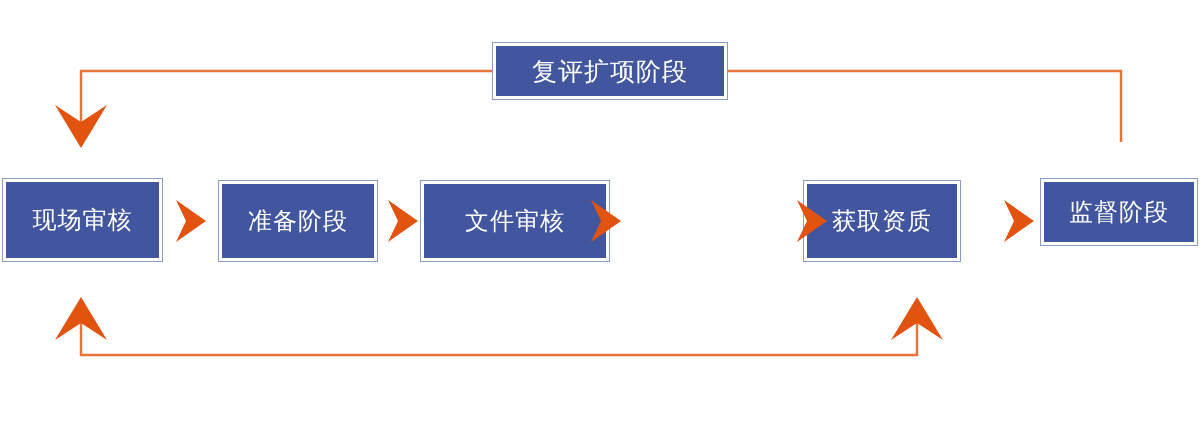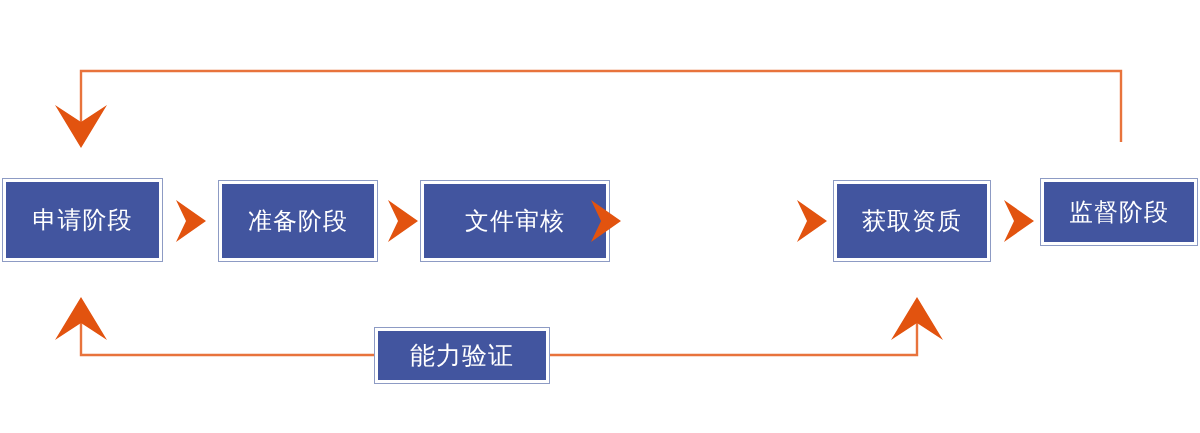--- a/index.html
+++ b/index.html
@@ -77,41 +77,46 @@
       <path d="M 81 148 L 55 105 L 81 122 L 107 105 Z" fill="#E2530F"></path>
     </g>
 
     <g>
       <path d="M 81 312 L 81 355 L 917 355 L 917 312" fill="none" stroke="#E8733C" stroke-width="2.4"></path>
       <path d="M 81 297 L 107 340 L 81 323 L 55 340 Z" fill="#E2530F"></path>
       <path d="M 917 297 L 943 340 L 917 323 L 891 340 Z" fill="#E2530F"></path>
     </g>
   </svg>
 
+  <div class="stage-box loop-box" style="left:492px; top:42px; width:236px; height:58px;">
+    <div class="inner">
+      <span class="label">复评扩项阶段</span>
+    </div>
+  </div>
 
   <div class="stage-box" style="left:2px; top:178px; width:161px; height:84px;">
     <div class="inner">
-      <span class="label">申请阶段</span>
+      <span class="label">现场审核</span>
     </div>
   </div>
 
   <div class="stage-box" style="left:218px; top:180px; width:160px; height:82px;">
     <div class="inner">
       <span class="label">准备阶段</span>
     </div>
   </div>
 
   <div class="stage-box" style="left:420px; top:180px; width:190px; height:82px;">
     <div class="inner">
       <span class="label">文件审核</span>
     </div>
   </div>
 
 
-  <div class="stage-box" style="left:833px; top:180px; width:158px; height:82px;">
+  <div class="stage-box" style="left:803px; top:180px; width:158px; height:82px;">
     <div class="inner">
       <span class="label">获取资质</span>
     </div>
   </div>
 
   <div class="stage-box" style="left:1040px; top:178px; width:158px; height:68px;font-family:Liberation Serif, serif;">
     <div class="inner">
       <span class="label">监督阶段</span>
     </div>
   </div>
@@ -129,19 +134,14 @@
   </svg>
 
   <svg class="chevron" style="left:795px; top:198px;" viewBox="0 0 34 46">
     <path d="M 2 2 L 32 23 L 2 44 L 12 23 Z" fill="#E2530F"></path>
   </svg>
 
   <svg class="chevron" style="left:1002px; top:198px;" viewBox="0 0 34 46">
     <path d="M 2 2 L 32 23 L 2 44 L 12 23 Z" fill="#E2530F"></path>
   </svg>
 
-  <div class="stage-box loop-box" style="left:374px; top:327px; width:176px; height:57px;">
-    <div class="inner">
-      <span class="label">能力验证</span>
-    </div>
-  </div>
 
 </div>
 
 </body></html>

